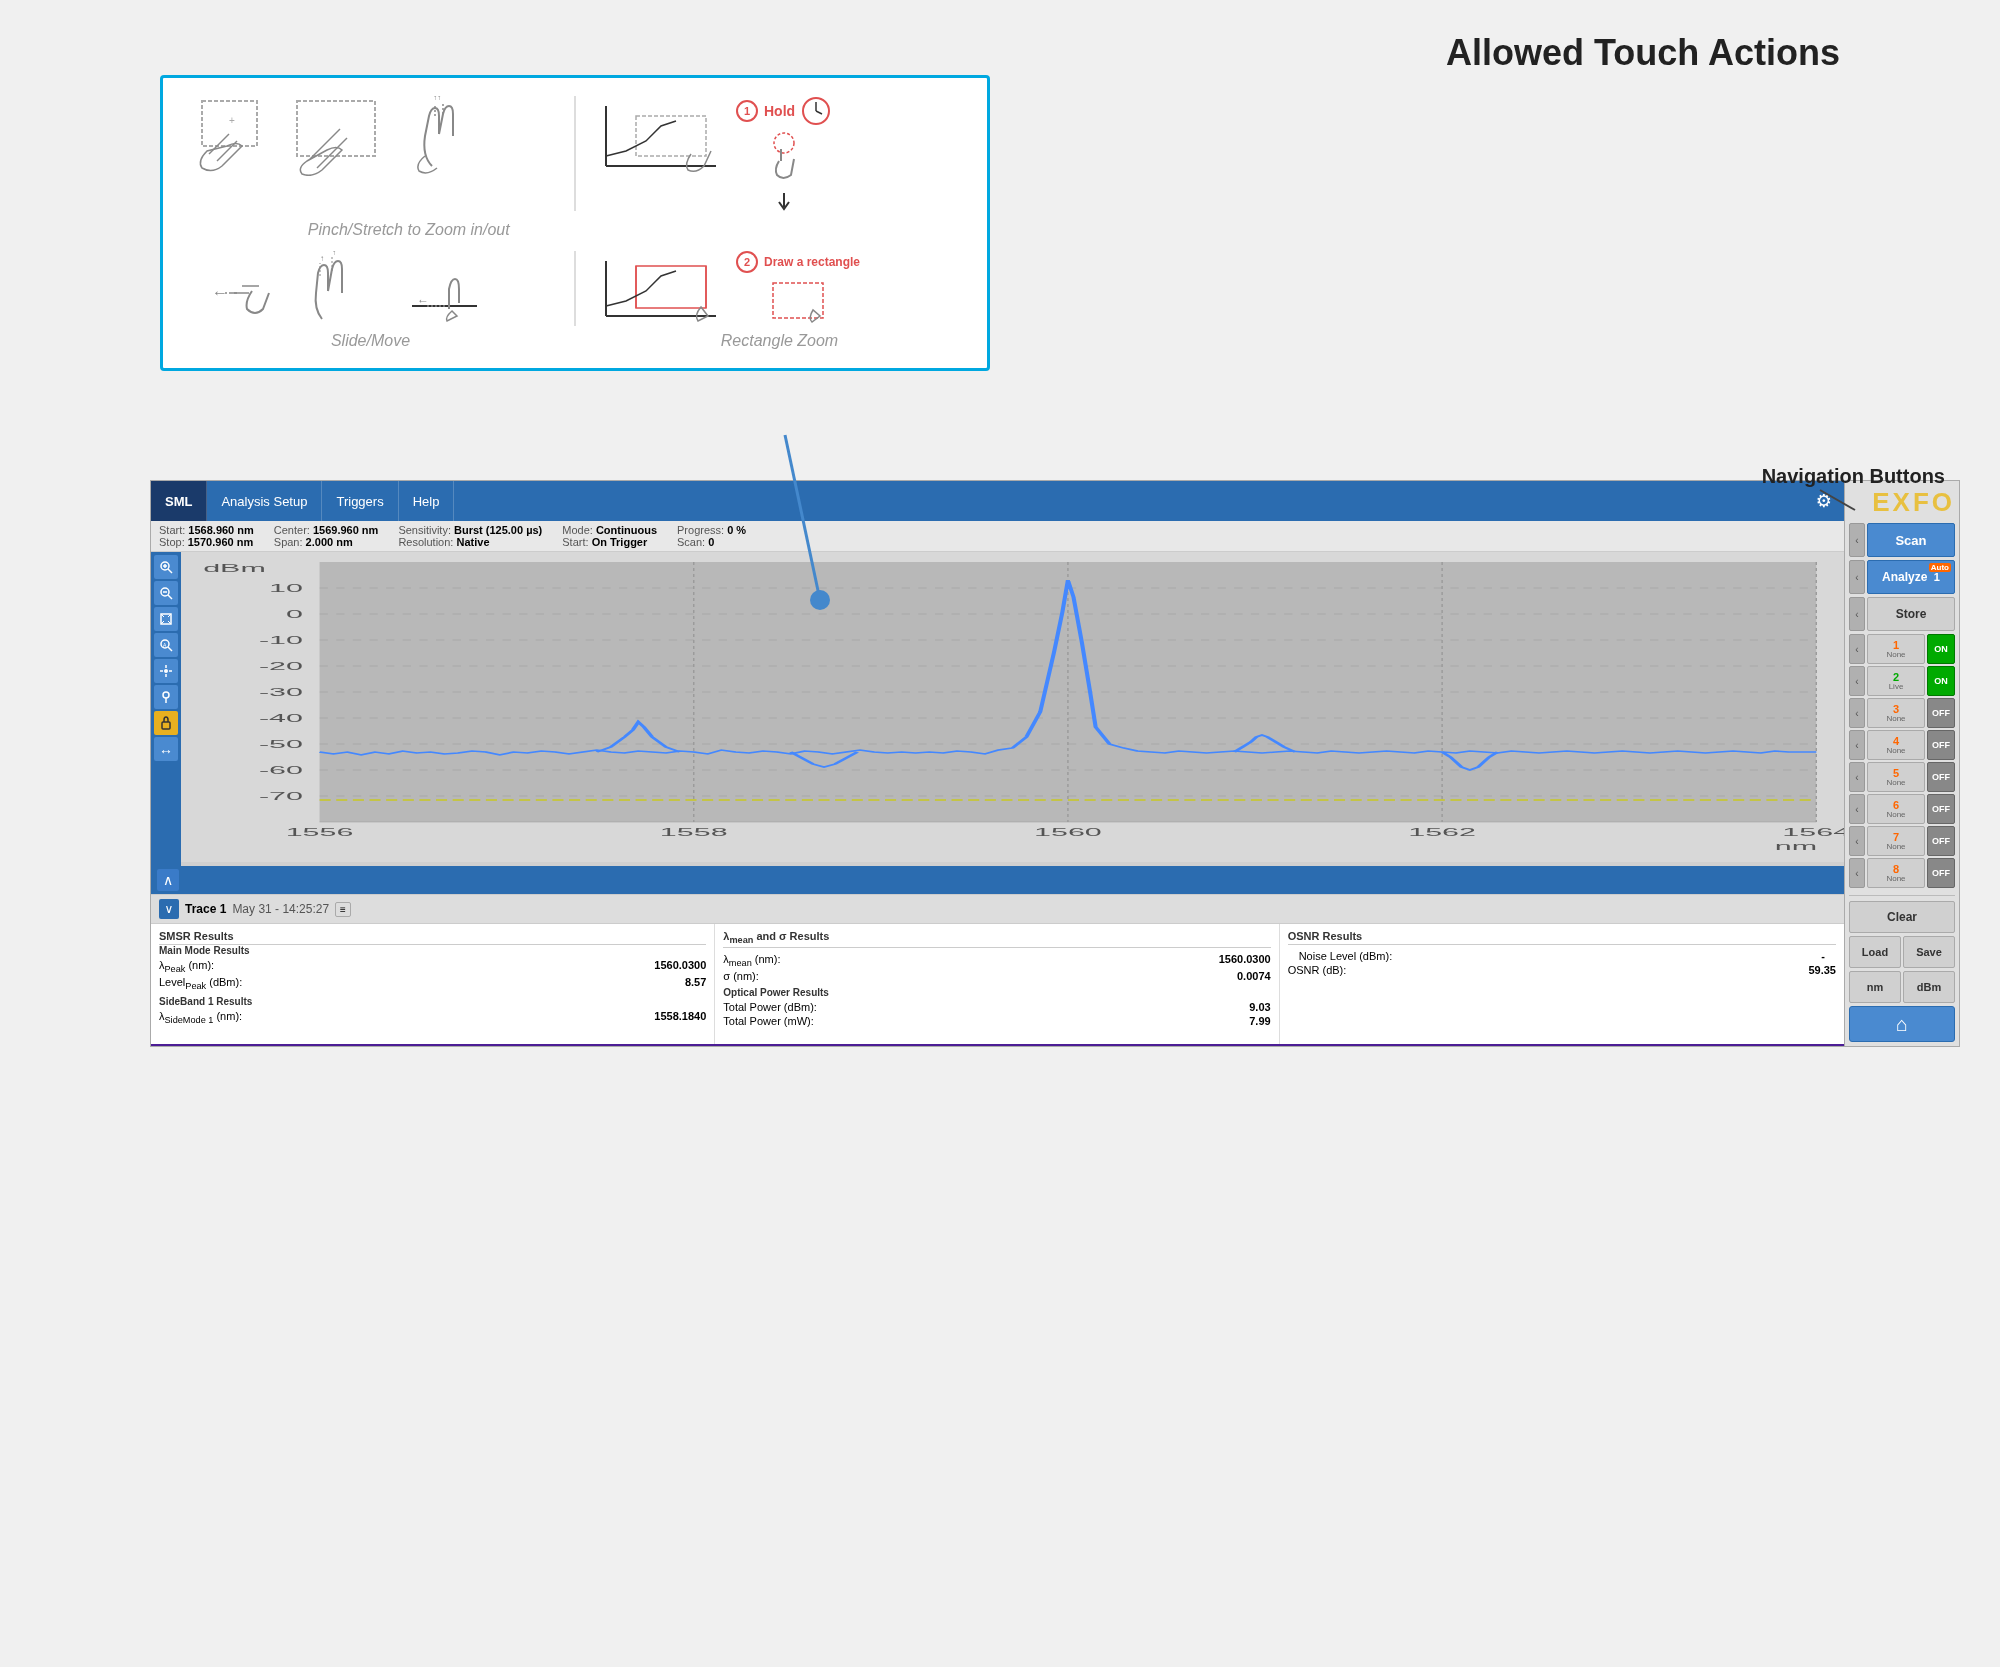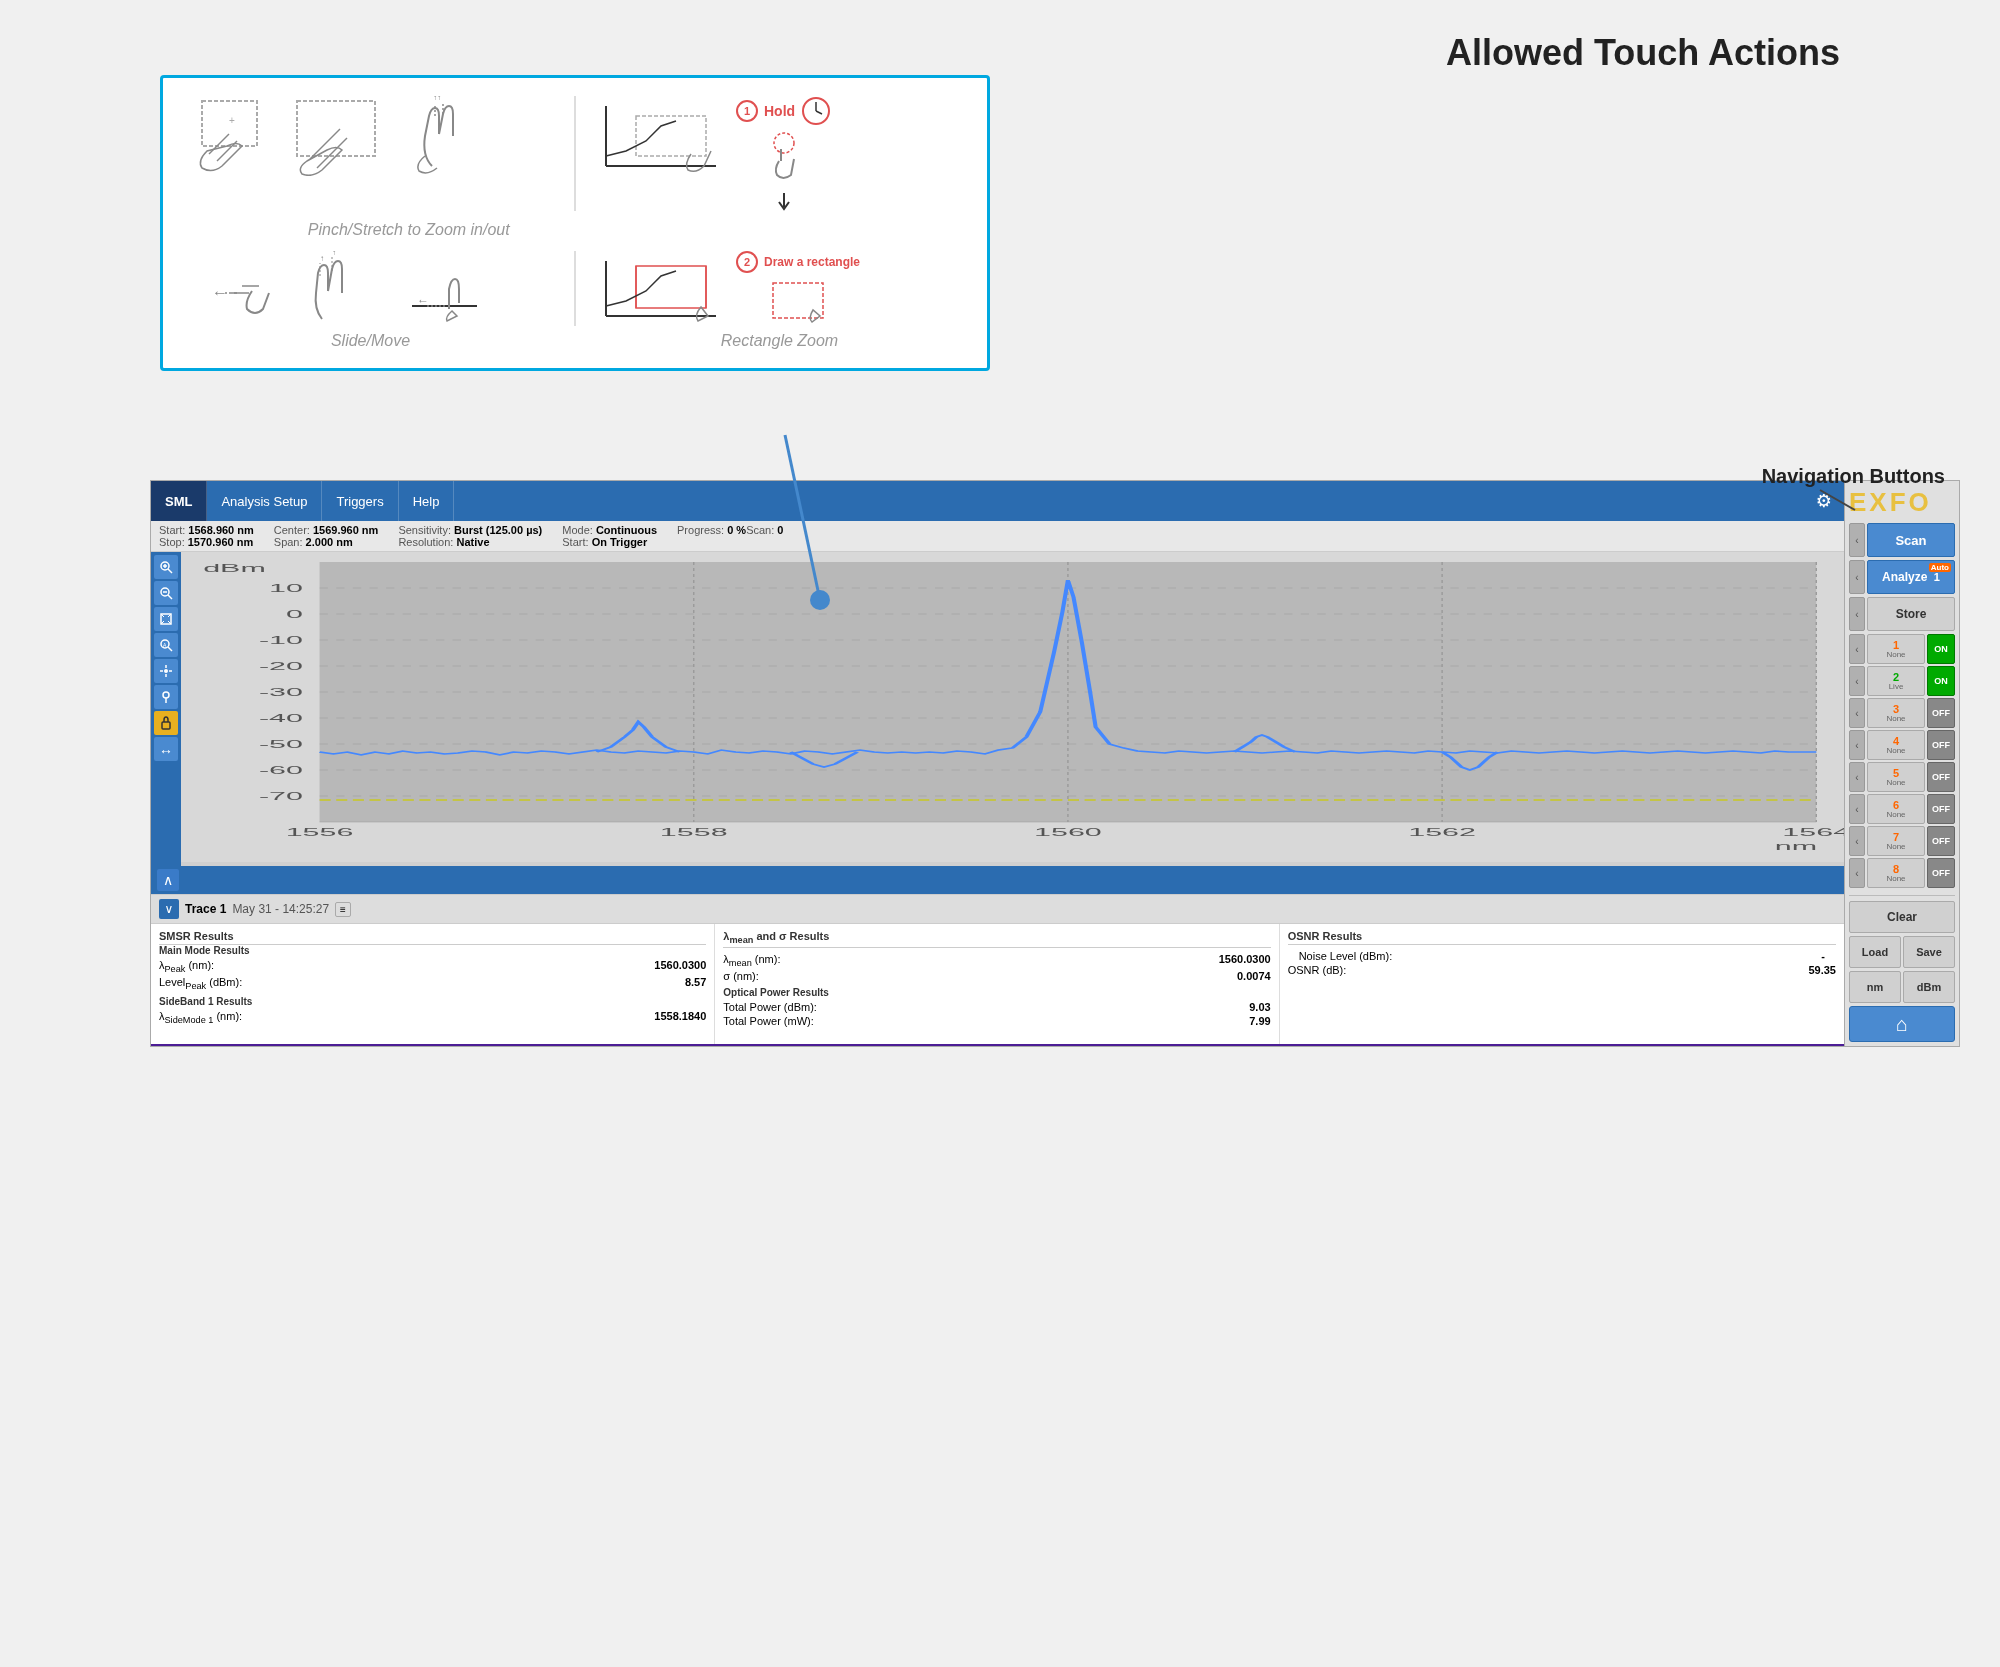--- a/index.html
+++ b/index.html
@@ -181,21 +181,21 @@
         <div><span style="color:#555;">Span:</span> <span style="font-weight:bold;">2.000 nm</span></div>
       </div>
       <div style="display:flex;flex-direction:column;margin-right:20px;">
         <div><span style="color:#555;">Sensitivity:</span> <span style="font-weight:bold;">Burst (125.00 µs)</span></div>
         <div><span style="color:#555;">Resolution:</span> <span style="font-weight:bold;">Native</span></div>
       </div>
       <div style="display:flex;flex-direction:column;margin-right:20px;">
         <div><span style="color:#555;">Mode:</span> <span style="font-weight:bold;">Continuous</span></div>
         <div><span style="color:#555;">Start:</span> <span style="font-weight:bold;">On Trigger</span></div>
       </div>
-      <div style="display:flex;flex-direction:row;">
+      <div style="display:flex;flex-direction:column;">
         <div><span style="color:#555;">Progress:</span> <span style="font-weight:bold;">0 %</span></div>
         <div><span style="color:#555;">Scan:</span> <span style="font-weight:bold;">0</span></div>
       </div>
     </div>
 
     <div style="display:flex;background:#ccc;">
 
       <div style="width:30px;background:#2b6cb0;display:flex;flex-direction:column;align-items:center;padding:3px 0;gap:2px;">
         <button style="width:24px;height:24px;background:#4a8ad0;border:none;border-radius:2px;cursor:pointer;color:white;font-size:10px;display:flex;align-items:center;justify-content:center;">
           <svg width="14" height="14" viewBox="0 0 14 14">
@@ -389,21 +389,21 @@
         <div style="display:flex;justify-content:space-between;padding:1px 0;">
           <span>OSNR (dB):</span>
           <span style="font-weight:bold;">59.35</span>
         </div>
       </div>
     </div>
   </div>
 
   <div style="width:115px;background:#e0e0e0;border:1px solid #aaa;border-left:none;display:flex;flex-direction:column;padding:4px;gap:3px;">
 
-    <div style="text-align:left;font-size:26px;font-weight:900;color:#e8c040;letter-spacing:3px;padding:2px 0;font-family:Arial Black,sans-serif;">EXFO</div>
+    <div style="text-align:right;font-size:26px;font-weight:900;color:#e8c040;letter-spacing:3px;padding:2px 0;font-family:Arial Black,sans-serif;">EXFO</div>
 
     <div style="display:flex;gap:2px;align-items:stretch;">
       <div style="width:16px;height:34px;background:#b0b0b0;border:1px solid #999;border-radius:2px;cursor:pointer;display:flex;align-items:center;justify-content:center;font-size:10px;color:#555;">‹</div>
       <button style="flex:1;height:34px;background:#4a8ad0;border:1px solid #2b6cb0;border-radius:2px;color:white;font-size:13px;font-weight:bold;cursor:pointer;">Scan</button>
     </div>
 
     <div style="display:flex;gap:2px;align-items:stretch;position:relative;">
       <div style="width:16px;height:34px;background:#b0b0b0;border:1px solid #999;border-radius:2px;cursor:pointer;display:flex;align-items:center;justify-content:center;font-size:10px;color:#555;">‹</div>
       <button style="flex:1;height:34px;background:#4a8ad0;border:1px solid #2b6cb0;border-radius:2px;color:white;font-size:12px;font-weight:bold;cursor:pointer;position:relative;">
         <span>Analyze</span>

